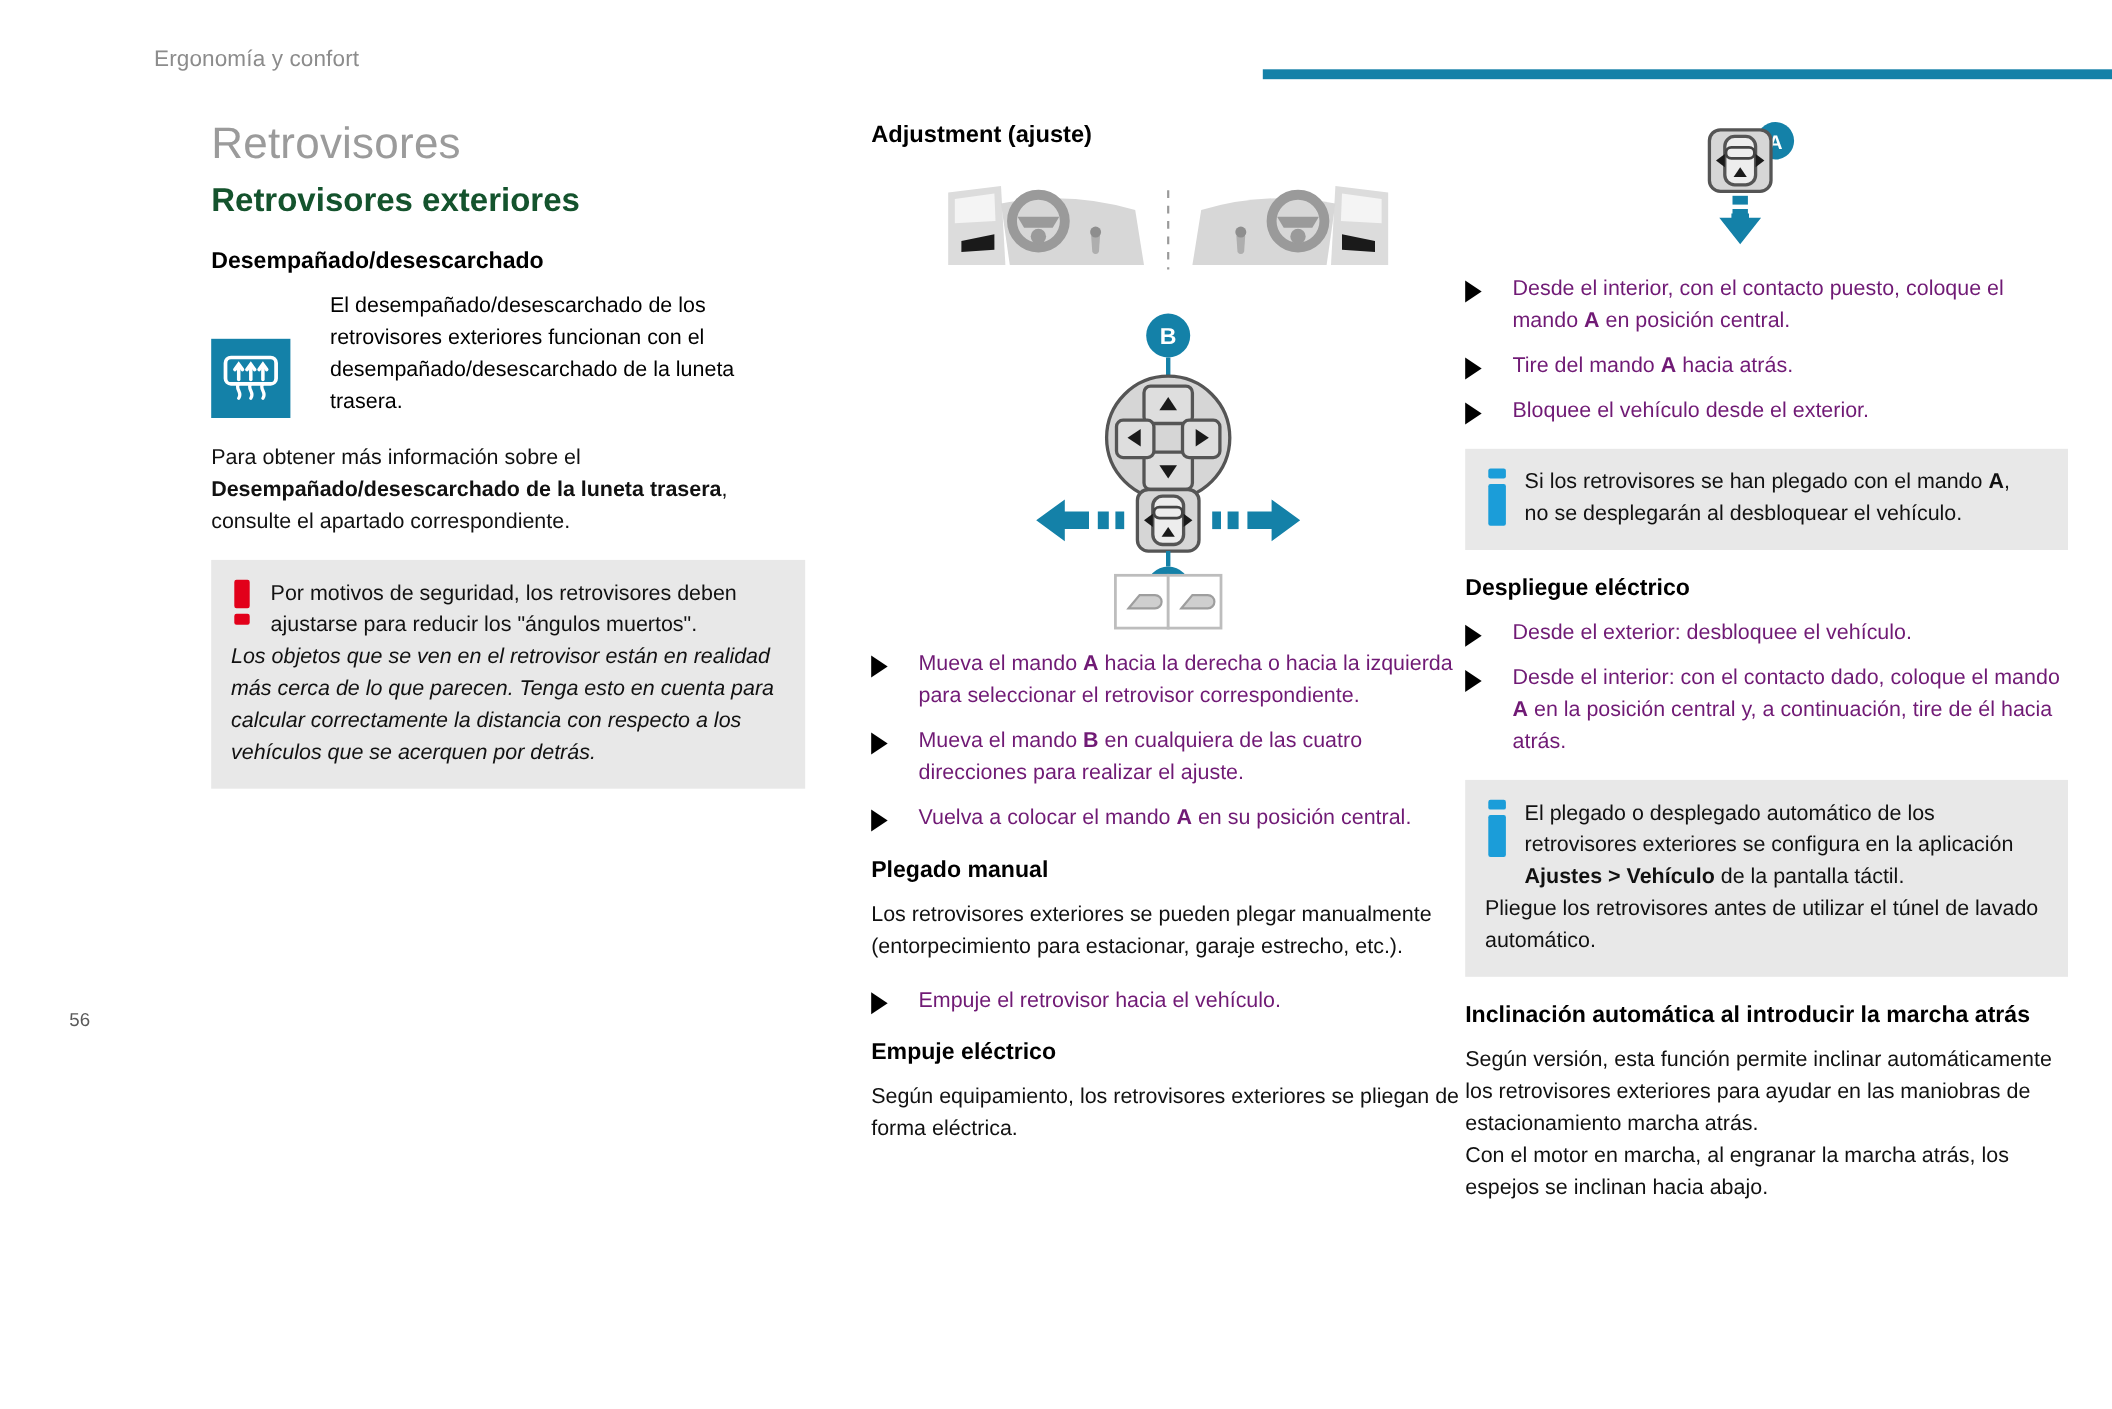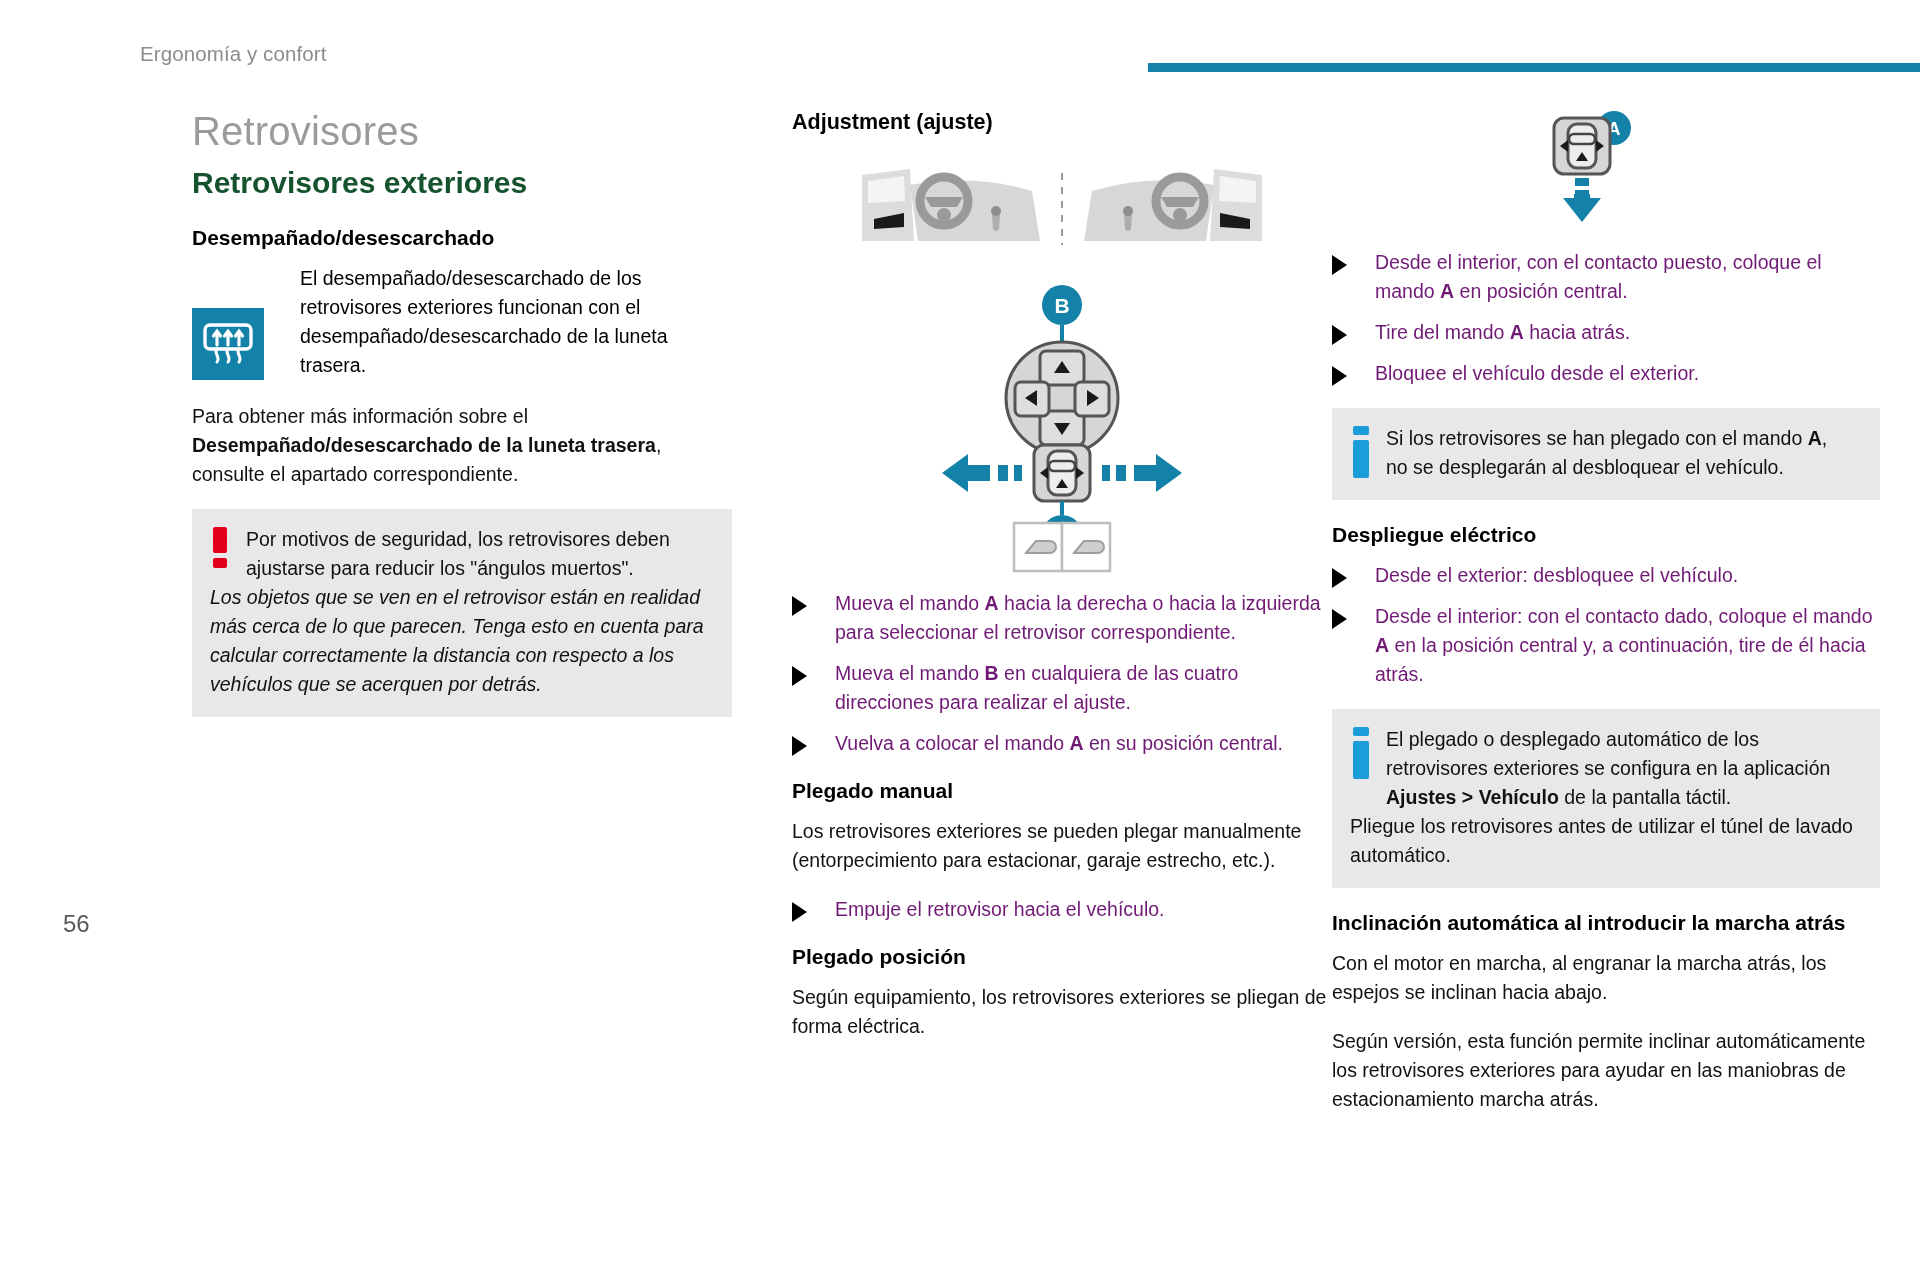--- a/index.html
+++ b/index.html
@@ -29,21 +29,21 @@
     position: absolute;
     left: 1148px; top: 63px;
     width: 772px; height: 9px;
     background: #1481a8;
   }
 
   
   .folio {
     position: absolute;
     left: 63px; bottom: 38px;
-    font-size: 24px;
+    font-size: 17px;
     color: #5a5a5a;
   }
 
   
   .col { position: absolute; top: 110px; margin-left: 44px; }
   .col-1 { left: 148px;  width: 540px; }
   .col-2 { left: 748px;  width: 540px; }
   .col-3 { left: 1288px; width: 548px; }
 
   
@@ -345,21 +345,21 @@
     <h3 class="h2">Plegado manual</h3>
     <p>Los retrovisores exteriores se pueden plegar manualmente (entorpecimiento para estacionar, garaje estrecho, etc.).</p>
 
     <ul class="arrows">
       <li>
         <span class="tri"></span>
         <span>Empuje el retrovisor hacia el vehículo.</span>
       </li>
     </ul>
 
-    <h3 class="h2">Plegado posición</h3>
+    <h3 class="h2">Empuje eléctrico</h3>
     <p>Según equipamiento, los retrovisores exteriores se pliegan de forma eléctrica.</p>
 
   </div>
 
   <div class="col col-3">
 
     <div class="fig fig-topright">
       <svg width="548" height="120" viewBox="0 0 548 120" aria-hidden="true">
 
         <circle cx="282" cy="18" r="17" fill="#1481a8"></circle>
@@ -435,18 +435,18 @@
         <div class="cal-body">
           <p><span>El plegado o desplegado automático de los retrovisores exteriores se configura en la aplicación </span><b>Ajustes &gt; Vehículo</b><span> de la pantalla táctil.</span></p>
         </div>
       </div>
       <div class="cal-body">
         <p>Pliegue los retrovisores antes de utilizar el túnel de lavado automático.</p>
       </div>
     </div>
 
     <h3 class="h2">Inclinación automática al introducir la marcha atrás</h3>
+    <p style="margin-bottom:0;">Según versión, esta función permite inclinar automáticamente los retrovisores exteriores para ayudar en las maniobras de estacionamiento marcha atrás.</p>
     <p>Con el motor en marcha, al engranar la marcha atrás, los espejos se inclinan hacia abajo.</p>
-    <p style="margin-bottom:0;">Según versión, esta función permite inclinar automáticamente los retrovisores exteriores para ayudar en las maniobras de estacionamiento marcha atrás.</p>
 
   </div>
 
 </div>
 
 </body></html>

